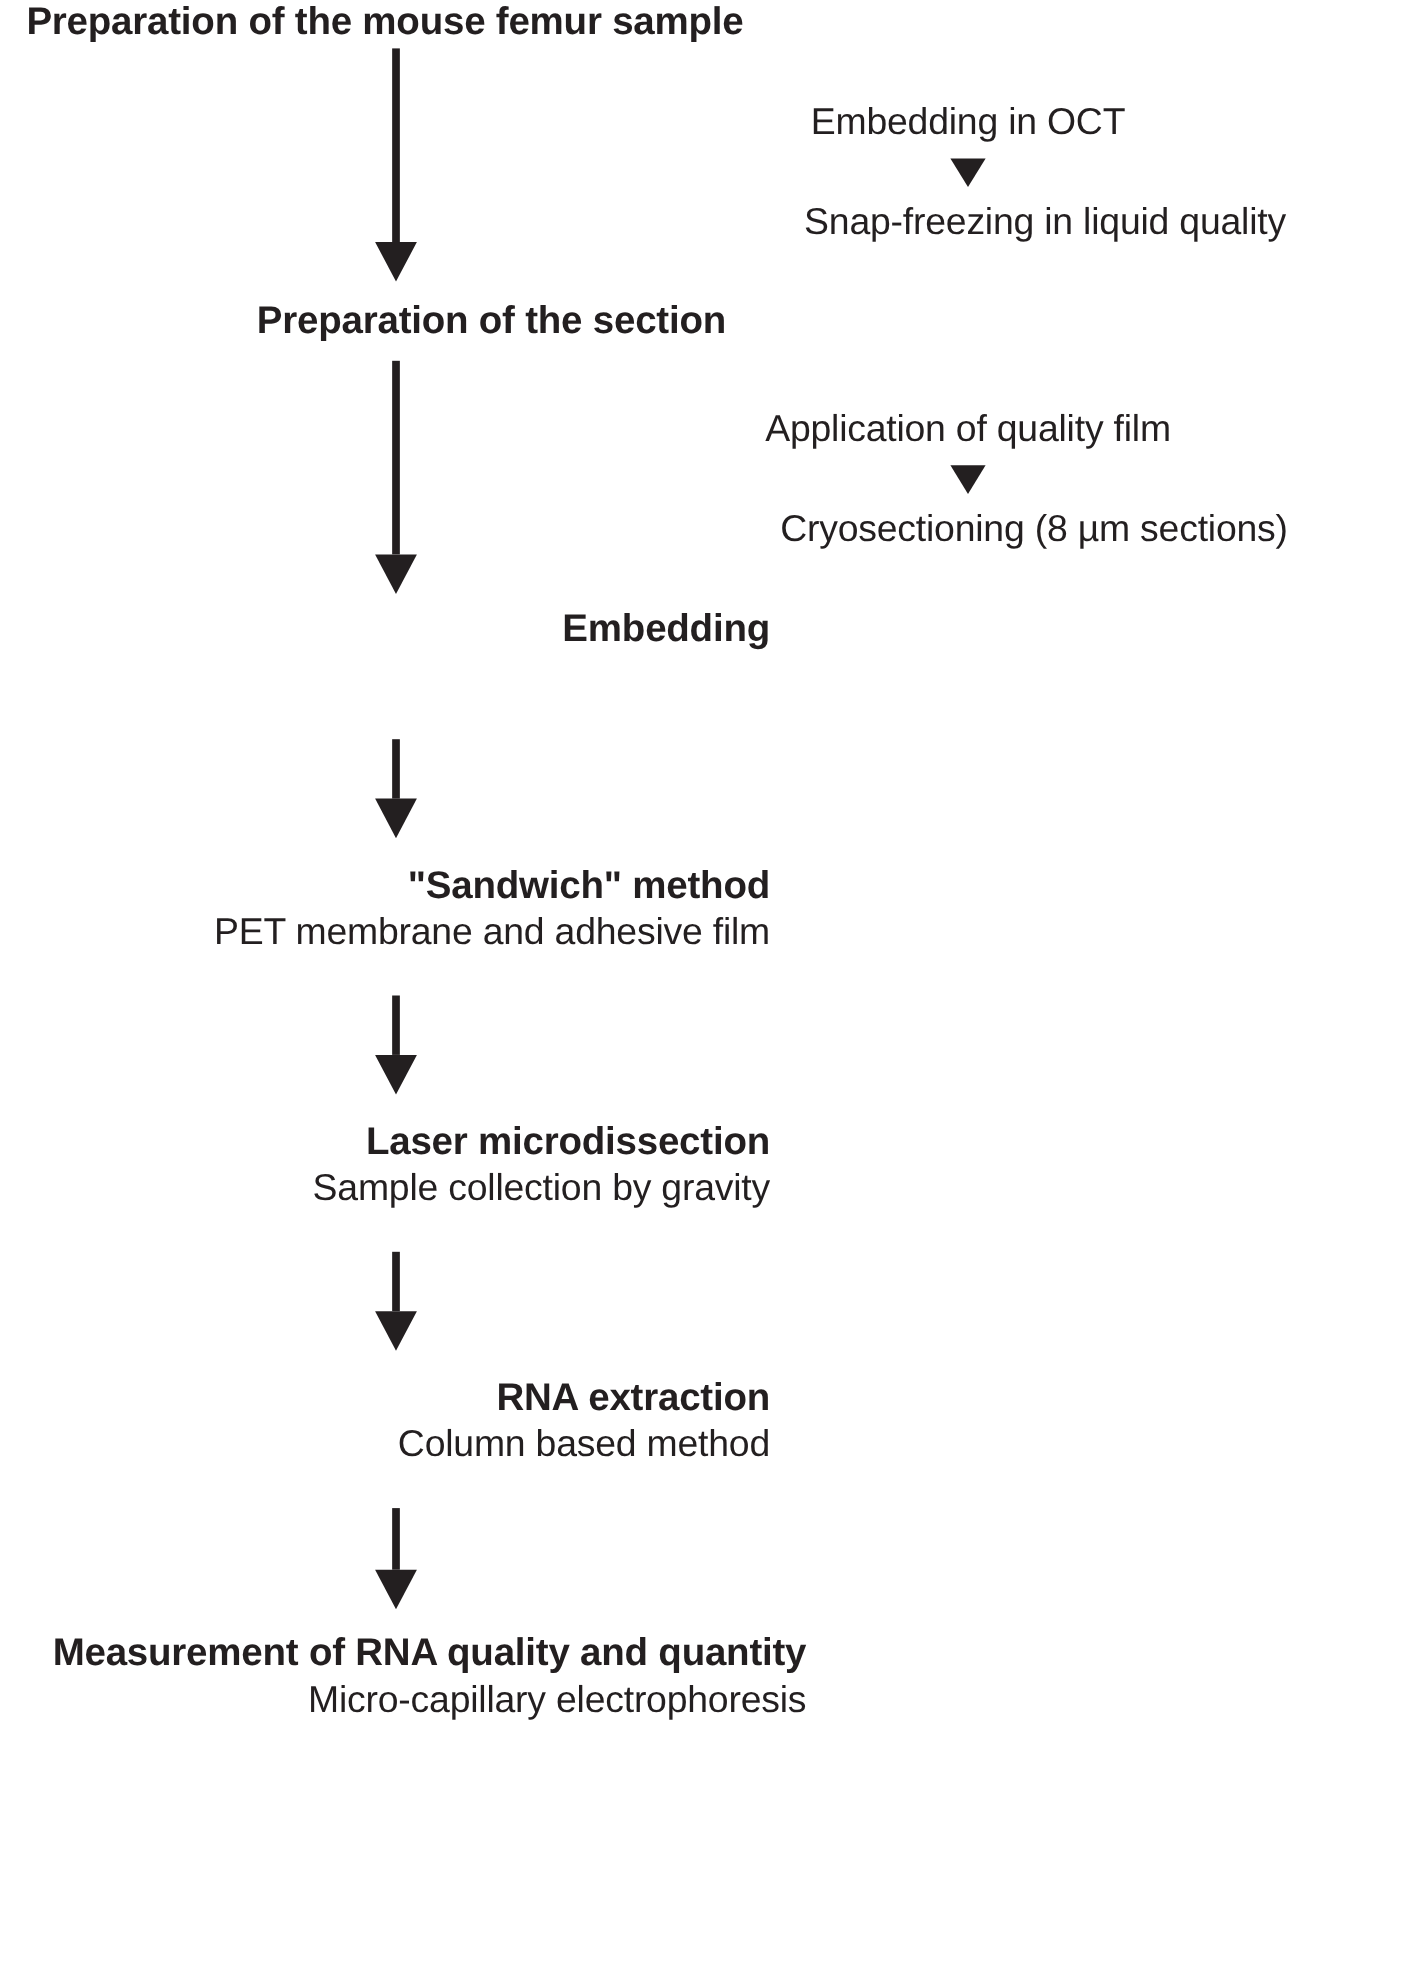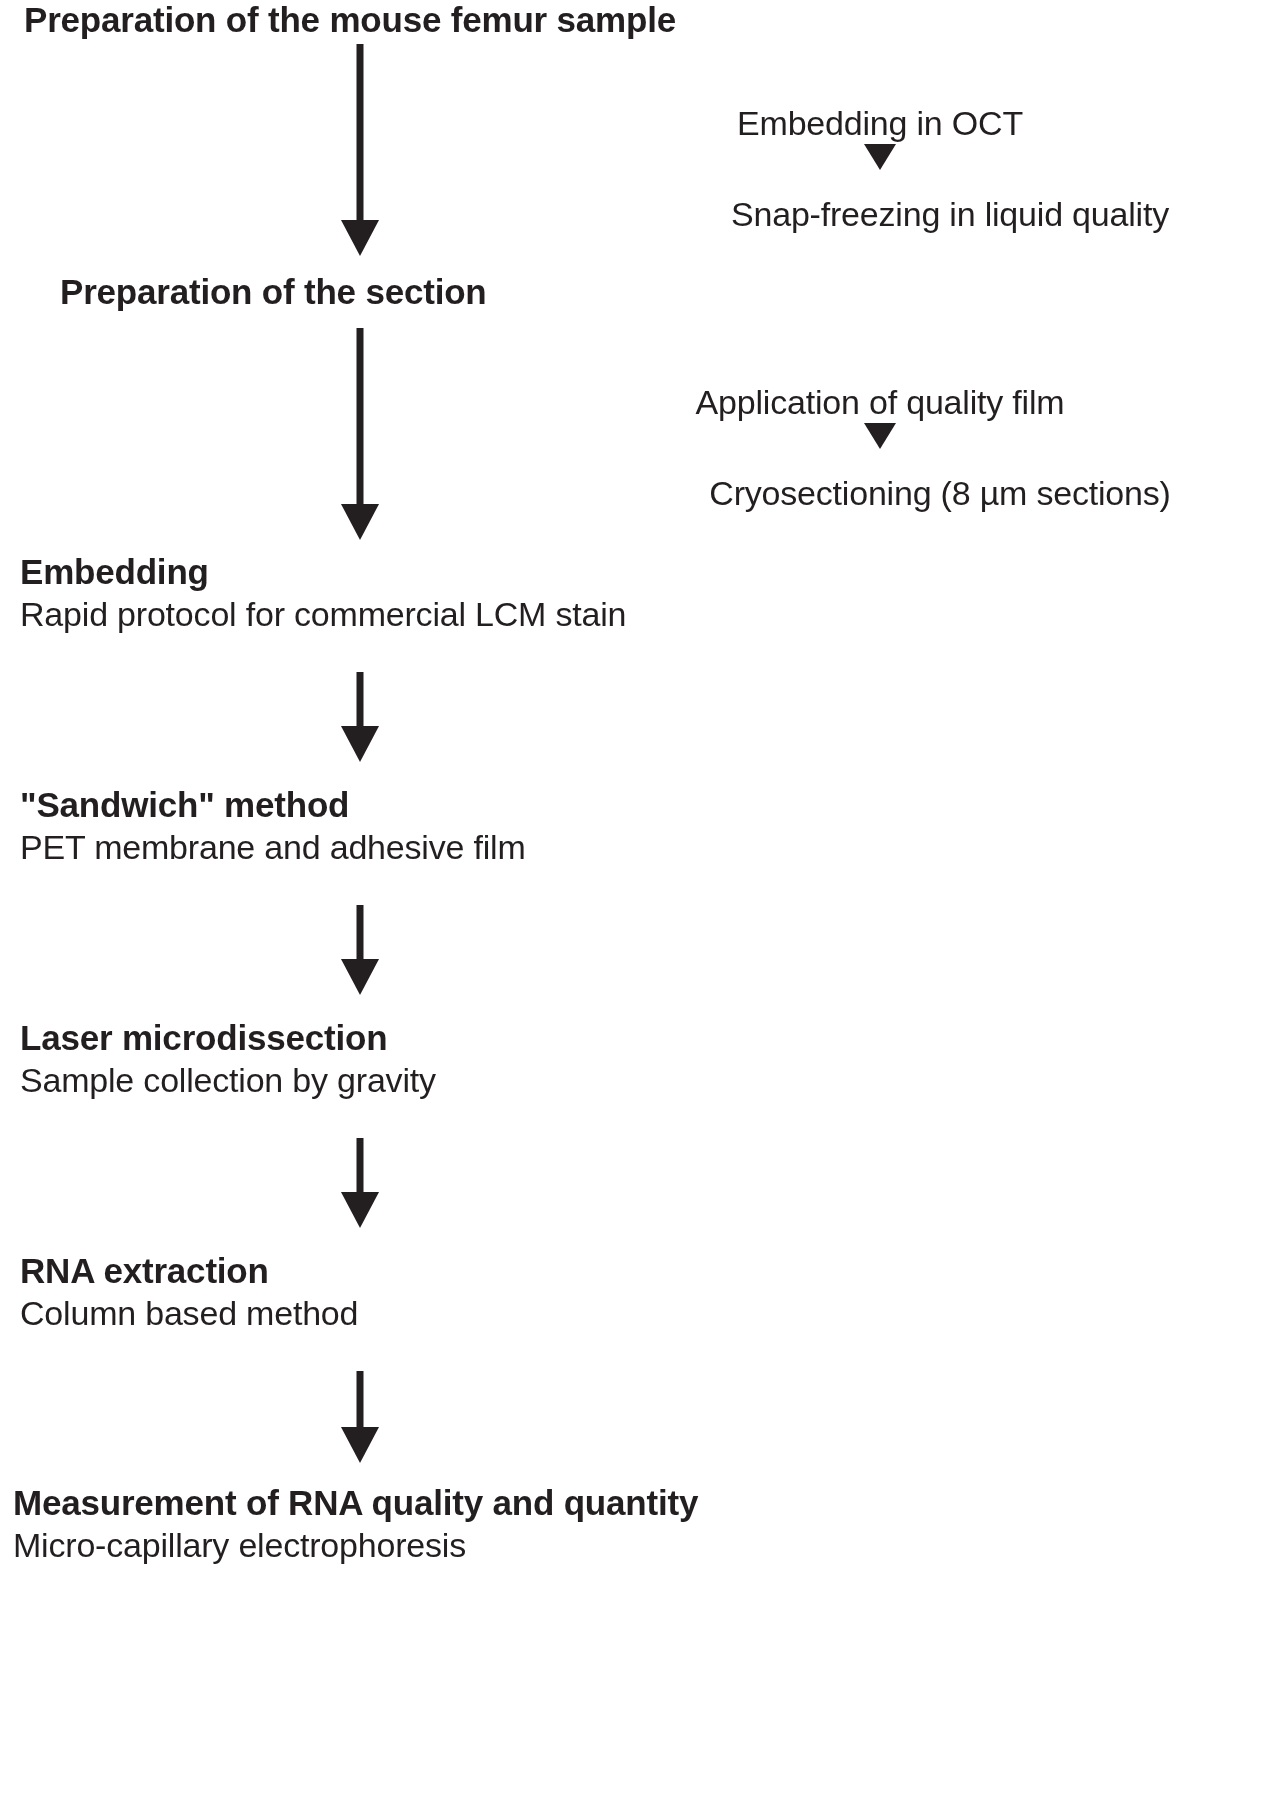--- a/index.html
+++ b/index.html
@@ -15,21 +15,21 @@
     position: relative;
     width: 1224px;
     height: 1803px;
     background: #ffffff;
     overflow: hidden;
   }
 
   
   .node {
     position: absolute;
-    text-align: left;
+    text-align: right;
     line-height: 1.12;
     white-space: nowrap;
   }
   .node .title {
     font-weight: bold;
     font-size: 35px;
     letter-spacing: -0.2px;
     display: block;
   }
   .node .sub {
@@ -41,21 +41,20 @@
   }
 
   
   .side-text {
     position: absolute;
     font-size: 34px;
     font-weight: normal;
     letter-spacing: -0.2px;
     white-space: nowrap;
     text-align: center;
-    margin-top: 12px;
   }
 
   
   .arrow {
     position: absolute;
   }
   .arrow .shaft {
     position: absolute;
     left: 50%;
     top: 0;
@@ -119,21 +118,20 @@
   <div class="side-text" style="left:600px; top:371px; width:560px;">
     <span>Application of quality film</span>
   </div>
   <div class="tri" style="left:864px; top:423px;"></div>
   <div class="side-text" style="left:600px; top:462px; width:680px;">
     <span>Cryosectioning (8 µm sections)</span>
   </div>
 
   <div class="node" style="left:20px; top:552px; width:680px;">
     <span class="title">Embedding</span>
-    <span class="sub">Rapid protocol for commercial LCM stain</span>
   </div>
 
   <div class="arrow" style="left:320px; top:672px; width:80px; height:90px;">
     <div class="shaft" style="height:54px;"></div>
     <div class="head"></div>
   </div>
 
   <div class="node" style="left:20px; top:785px; width:680px;">
     <span class="title">"Sandwich" method</span>
     <span class="sub">PET membrane and adhesive film</span>

